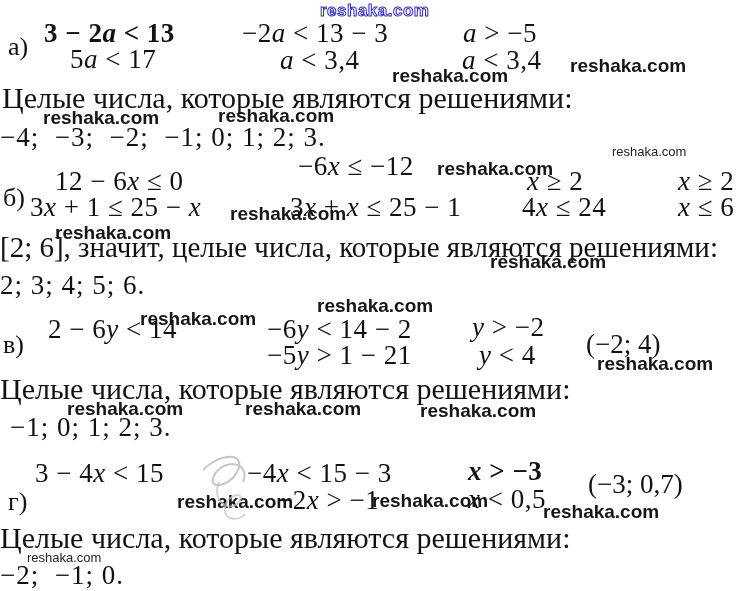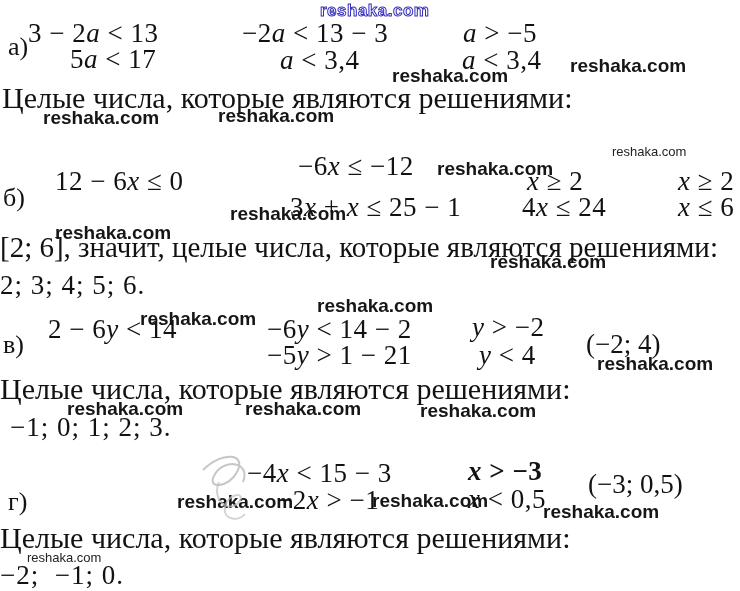--- a/index.html
+++ b/index.html
@@ -45,55 +45,58 @@
   <span class="wm" style="left:597px; top:354px;">reshaka.com</span>
   <span class="wm" style="left:67px;  top:399px;">reshaka.com</span>
   <span class="wm" style="left:245px; top:399px;">reshaka.com</span>
   <span class="wm" style="left:420px; top:401px;">reshaka.com</span>
   <span class="wm" style="left:177px; top:492px;">reshaka.com</span>
   <span class="wm" style="left:372px; top:491px;">reshaka.com</span>
   <span class="wm" style="left:543px; top:502px;">reshaka.com</span>
   <span class="wm wm-small" style="left:27px; top:551px;">reshaka.com</span>
 
   <span class="sec-label" style="left:8px; top:33px;">а)</span>
-  <span class="eq math" style="left:28px;  top:19px;">3 − 2<i>a</i> &lt; 13</span>
+  <span class="eq math" style="left:44px;  top:19px;font-weight:bold;">3 − 2<i>a</i> &lt; 13</span>
   <span class="eq math" style="left:70px;  top:45px;">5<i>a</i> &lt; 17</span>
   <span class="eq math" style="left:242px; top:19px;">−2<i>a</i> &lt; 13 − 3</span>
   <span class="eq math" style="left:280px; top:46px;"><i>a</i> &lt; 3,4</span>
   <span class="eq math" style="left:463px; top:19px;"><i>a</i> &gt; −5</span>
   <span class="eq math" style="left:462px; top:46px;"><i>a</i> &lt; 3,4</span>
   <span class="note" style="left:2px; top:82px;">Целые числа, которые являются решениями:</span>
+  <span class="ints math" style="left:0px; top:123px;">−4;  −3;  −2;  −1; 0; 1; 2; 3.</span>
 
   <span class="sec-label" style="left:3px; top:184px;">б)</span>
   <span class="eq math" style="left:55px;  top:167px;">12 − 6<i>x</i> ≤ 0</span>
+  <span class="eq math" style="left:30px;  top:193px;">3<i>x</i> + 1 ≤ 25 − <i>x</i></span>
   <span class="eq math" style="left:298px; top:152px;">−6<i>x</i> ≤ −12</span>
   <span class="eq math" style="left:290px; top:193px;">3<i>x</i> + <i>x</i> ≤ 25 − 1</span>
   <span class="eq math" style="left:527px; top:167px;"><i>x</i> ≥ 2</span>
   <span class="eq math" style="left:522px; top:193px;">4<i>x</i> ≤ 24</span>
   <span class="eq math" style="left:678px; top:167px;"><i>x</i> ≥ 2</span>
   <span class="eq math" style="left:678px; top:193px;"><i>x</i> ≤ 6</span>
   <span class="note note-b" style="left:0px; top:232px;">[2; 6], значит, целые числа, которые являются решениями:</span>
   <span class="ints math" style="left:0px; top:271px;">2; 3; 4; 5; 6.</span>
 
   <span class="sec-label" style="left:3px; top:331px;">в)</span>
   <span class="eq math" style="left:48px;  top:315px;">2 − 6<i>y</i> &lt; 14</span>
   <span class="eq math" style="left:267px; top:315px;">−6<i>y</i> &lt; 14 − 2</span>
   <span class="eq math" style="left:267px; top:341px;">−5<i>y</i> &gt; 1 − 21</span>
   <span class="eq math" style="left:472px; top:313px;"><i>y</i> &gt; −2</span>
   <span class="eq math" style="left:479px; top:341px;"><i>y</i> &lt; 4</span>
   <span class="answer" style="left:586px; top:330px;">(−2; 4)</span>
   <span class="note" style="left:0px; top:373px;">Целые числа, которые являются решениями:</span>
   <span class="ints math" style="left:0px; top:413px;margin-left:10px;">−1; 0; 1; 2; 3.</span>
 
   <span class="sec-label" style="left:8px; top:488px;">г)</span>
+  <span class="eq math" style="left:35px;  top:459px;">3 − 4<i>x</i> &lt; 15</span>
   <span class="eq math" style="left:247px; top:459px;">−4<i>x</i> &lt; 15 − 3</span>
   <span class="eq math" style="left:277px; top:486px;">−2<i>x</i> &gt; −1</span>
   <span class="eq math" style="left:468px; top:457px;font-weight:bold;"><i>x</i> &gt; −3</span>
   <span class="eq math" style="left:468px; top:485px;"><i>x</i> &lt; 0,5</span>
-  <span class="answer" style="left:588px; top:470px;">(−3; 0,5)</span>
+  <span class="answer" style="left:588px; top:470px;">(−3; 0,7)</span>
   <span class="note" style="left:0px; top:522px;">Целые числа, которые являются решениями:</span>
   <span class="ints math" style="left:0px; top:561px;">−2;  −1; 0.</span>
 
   <svg class="scribble" style="left:185px; top:448px;" width="105" height="85" viewBox="0 0 105 85">
     <path d="M18 22 C38 2, 62 6, 52 24 C44 40, 20 42, 30 26 C40 10, 66 14, 58 34" fill="none" stroke="#b8b8b8" stroke-width="2" opacity="0.8"></path>
     <path d="M34 34 C26 52, 44 66, 54 54 C62 44, 42 44, 40 60 C38 72, 54 74, 60 66" fill="none" stroke="#c2c2c2" stroke-width="2" opacity="0.7"></path>
   </svg>
 
 </div>
 

